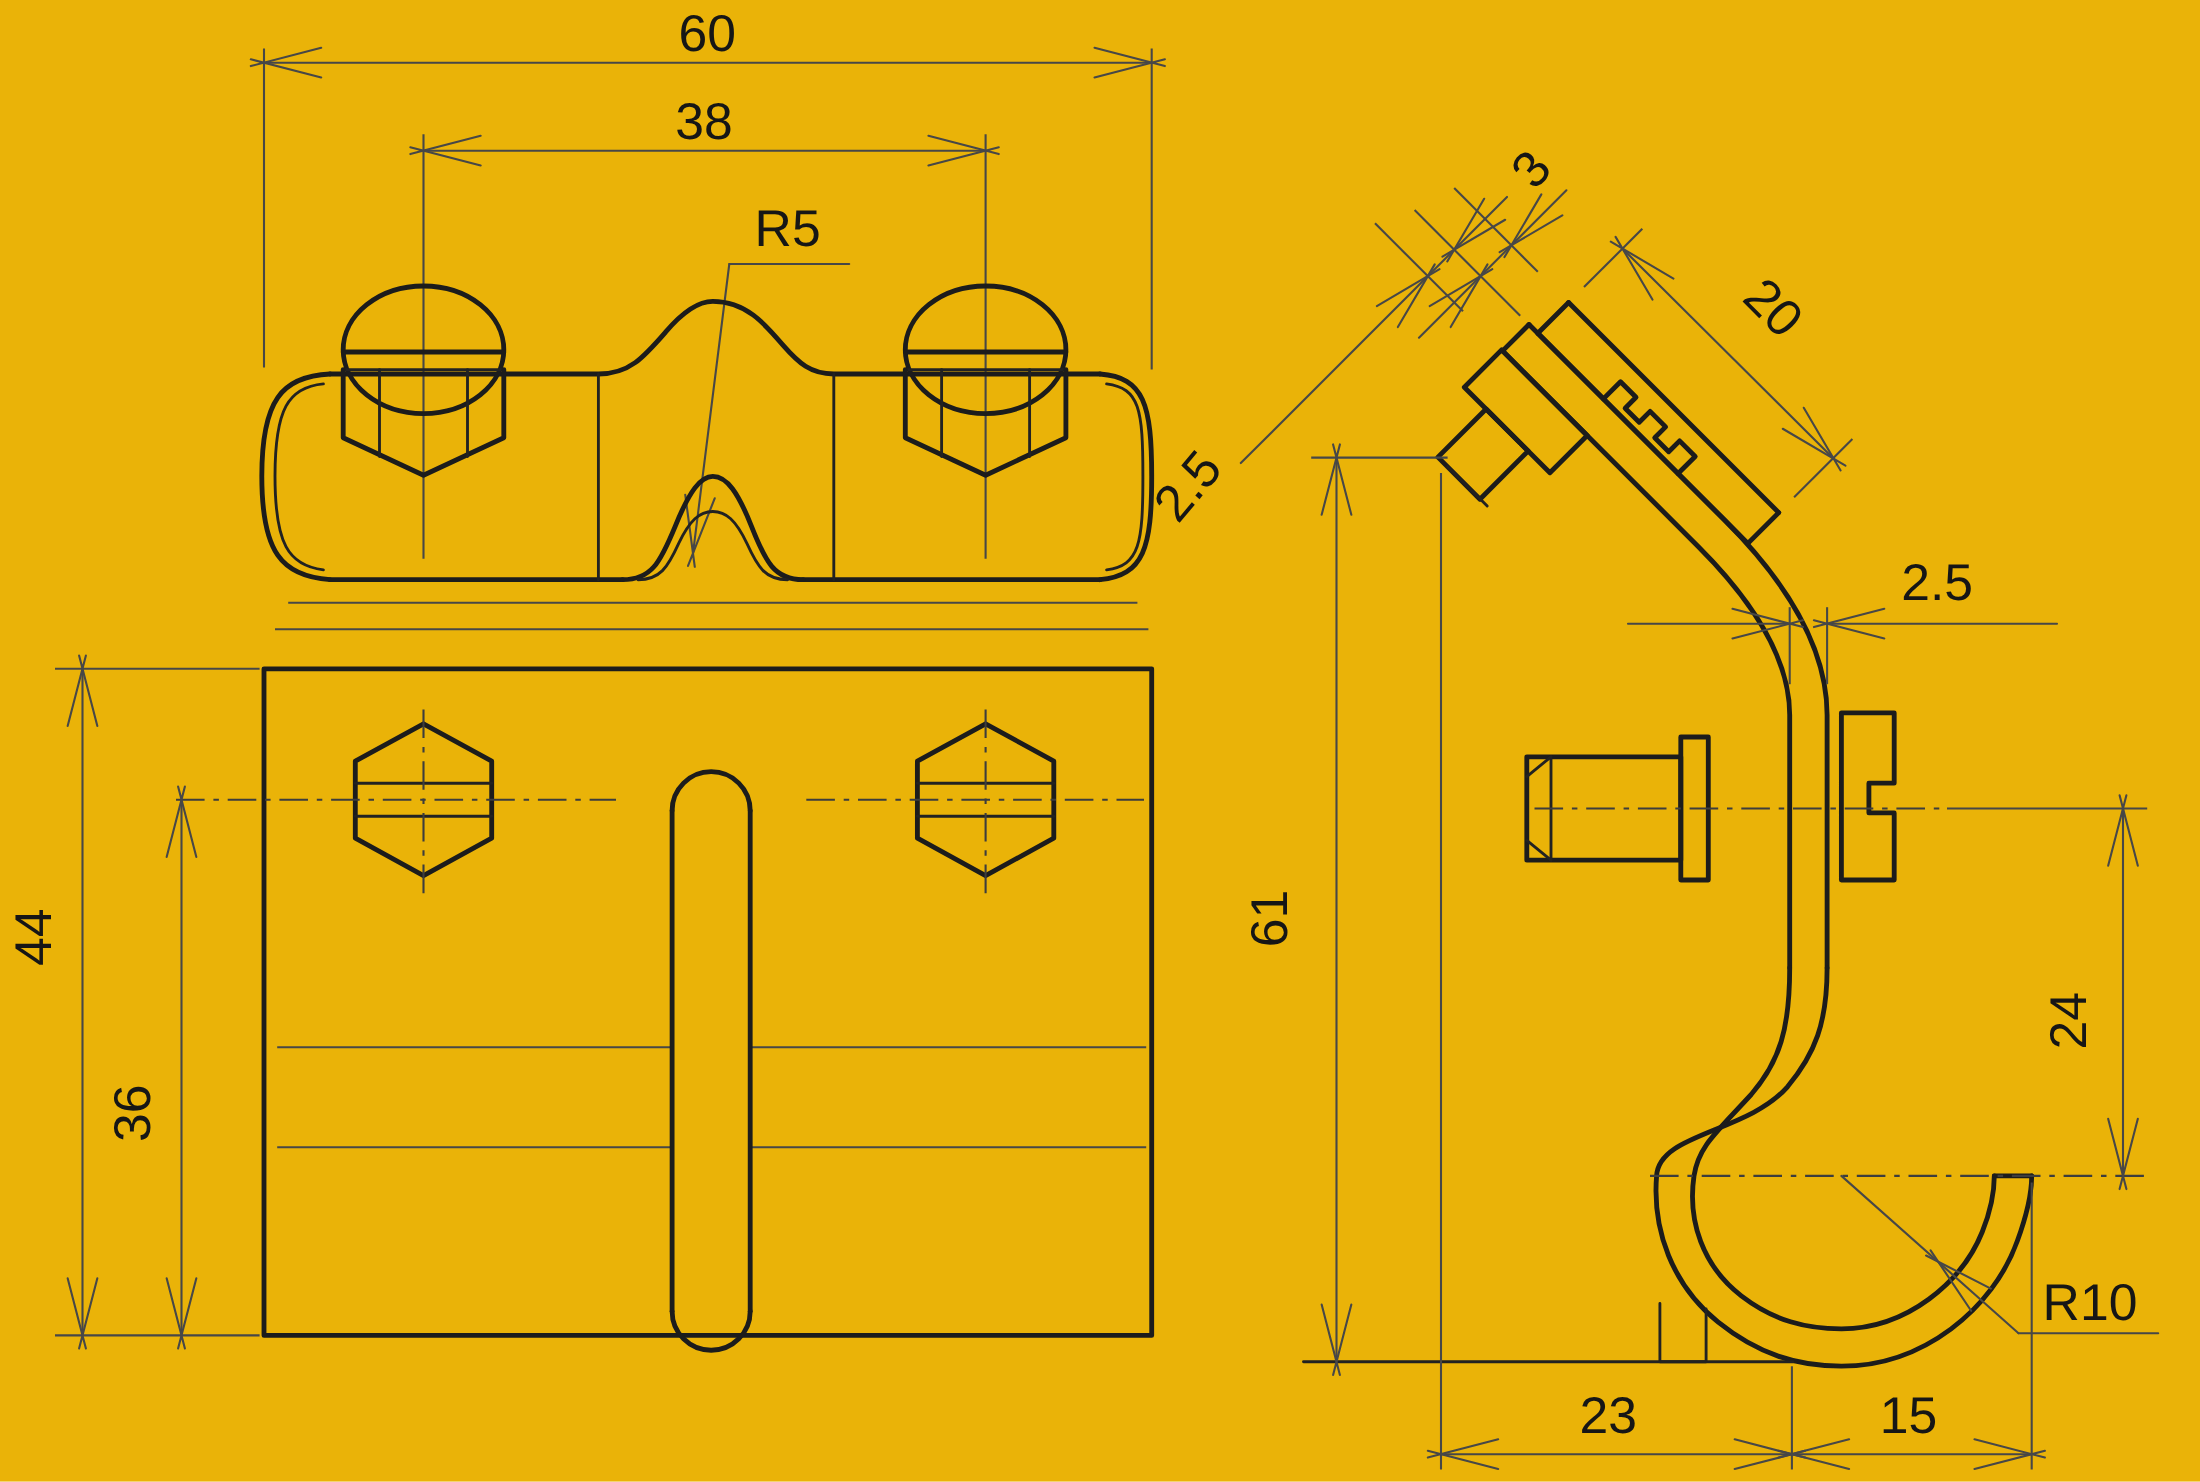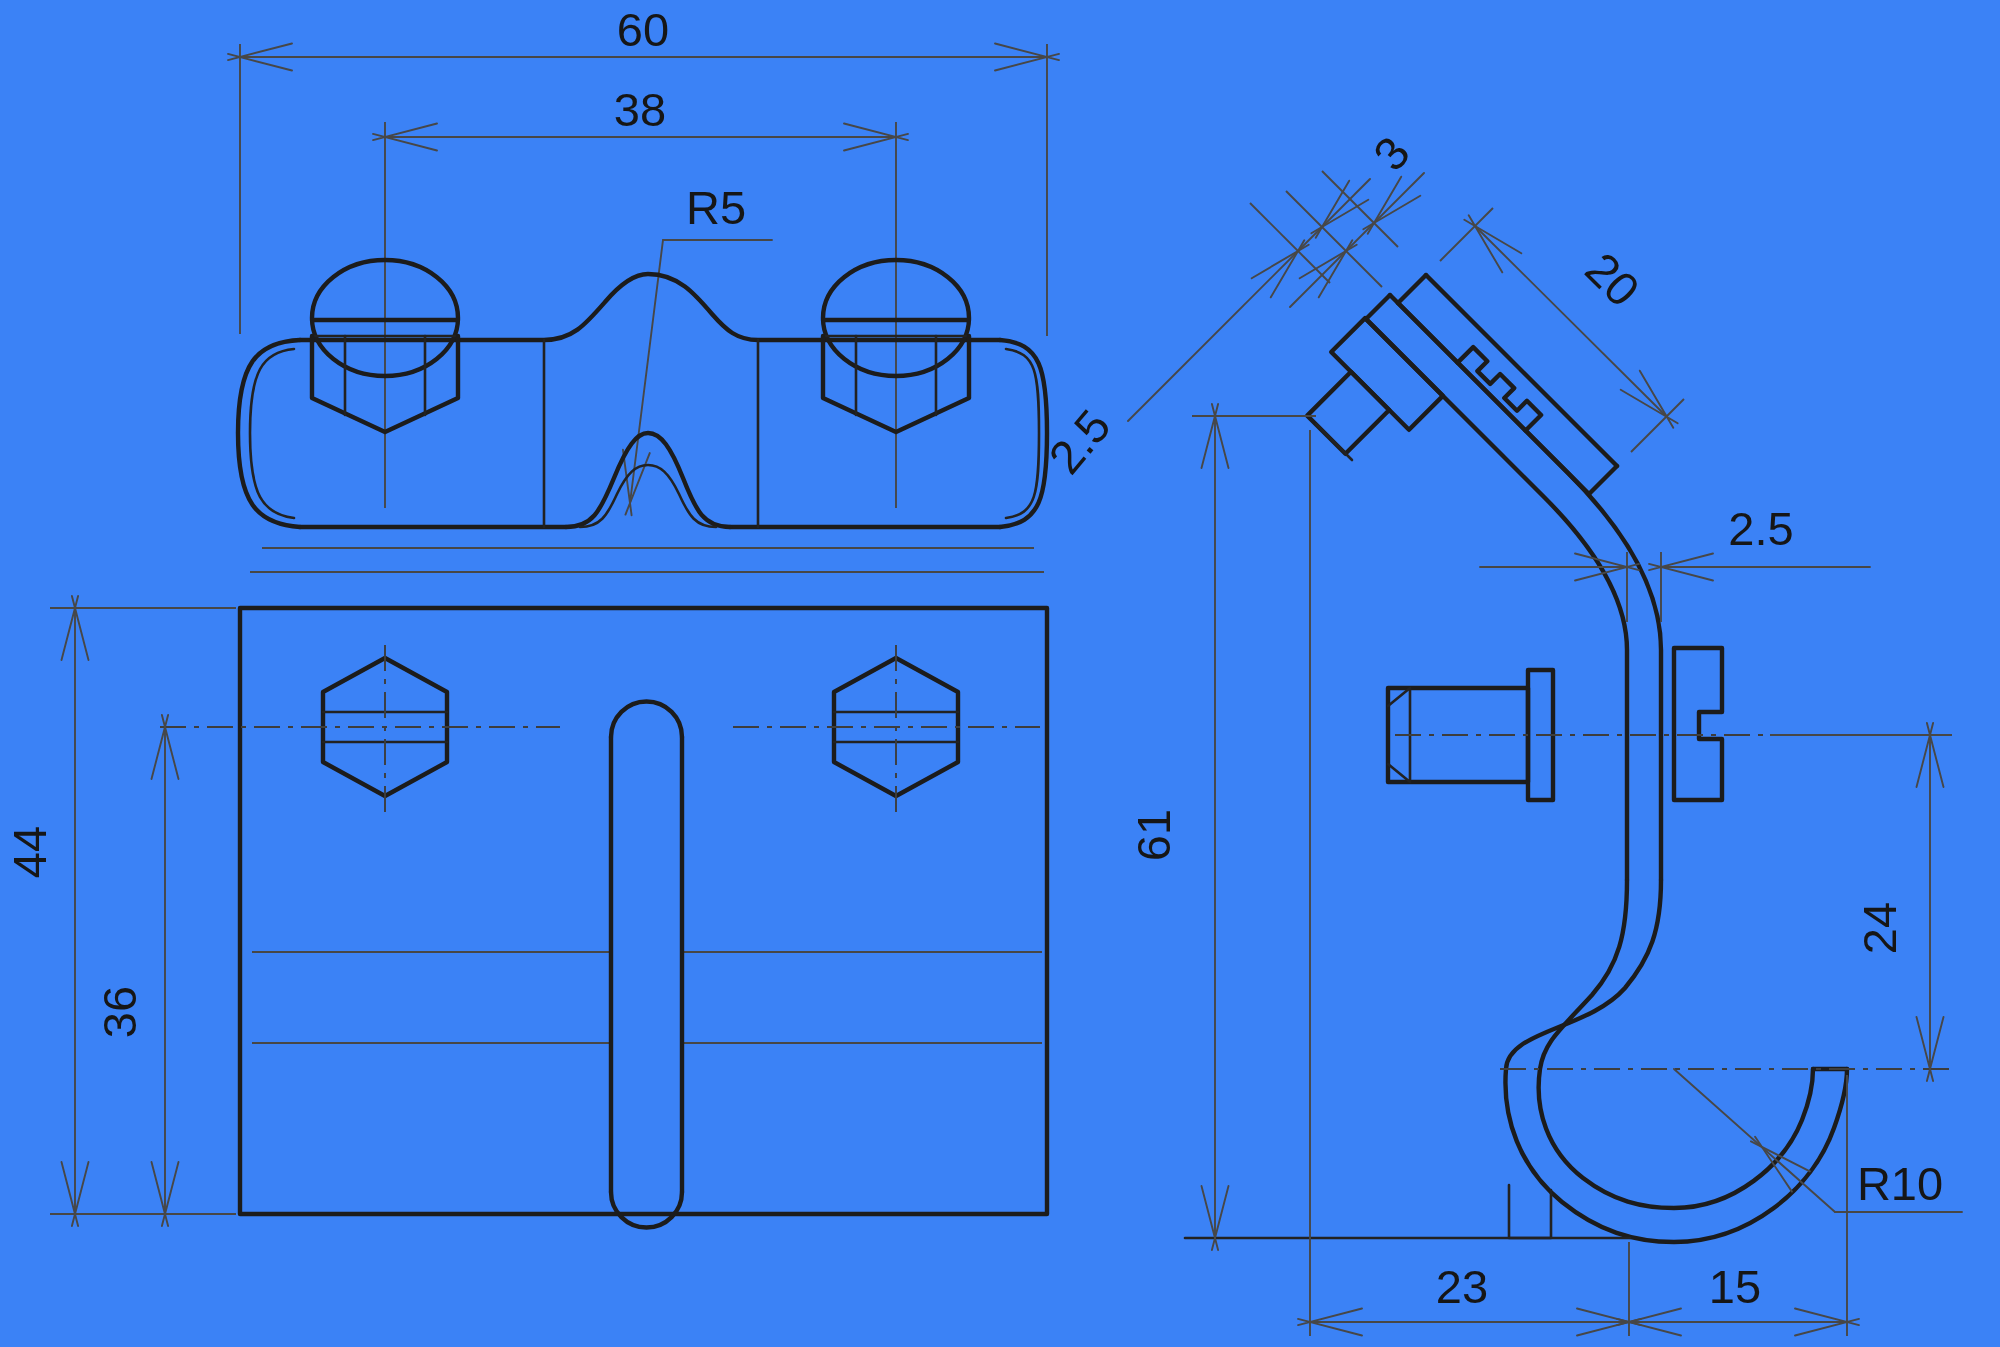--- a/index.html
+++ b/index.html
@@ -1,16 +1,16 @@
 <!DOCTYPE html>
 <html><head>
 <meta charset="utf-8">
 <style>
   html,body{margin:0;padding:0;background:#ffffff;}
-  .page{width:2000px;height:1347px;position:relative;background:#3b82f6;overflow:hidden;
+  .page{width:2000px;height:1347px;position:relative;background:#eab308;overflow:hidden;
         font-family:"Liberation Sans", sans-serif;}
   svg{display:block}
   .thick{stroke:#1c1c1c;stroke-width:4.4;fill:none;stroke-linejoin:round;stroke-linecap:round;}
   .med{stroke:#222222;stroke-width:2.6;fill:none;stroke-linecap:round;}
   .thin{stroke:#474747;stroke-width:1.9;fill:none;stroke-linecap:butt;}
   .dim{stroke:#474747;stroke-width:1.9;fill:none;stroke-linecap:round;}
   .cl{stroke:#3d3d3d;stroke-width:1.9;fill:none;stroke-dasharray:26 8 5 8;}
   .lbl{font-size:47px;fill:#161616;}
   .mid{text-anchor:middle;}
 </style>

